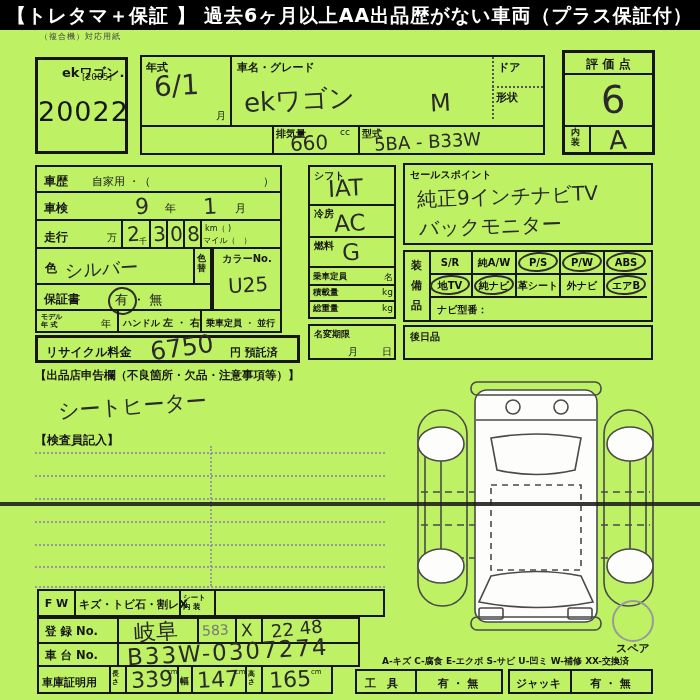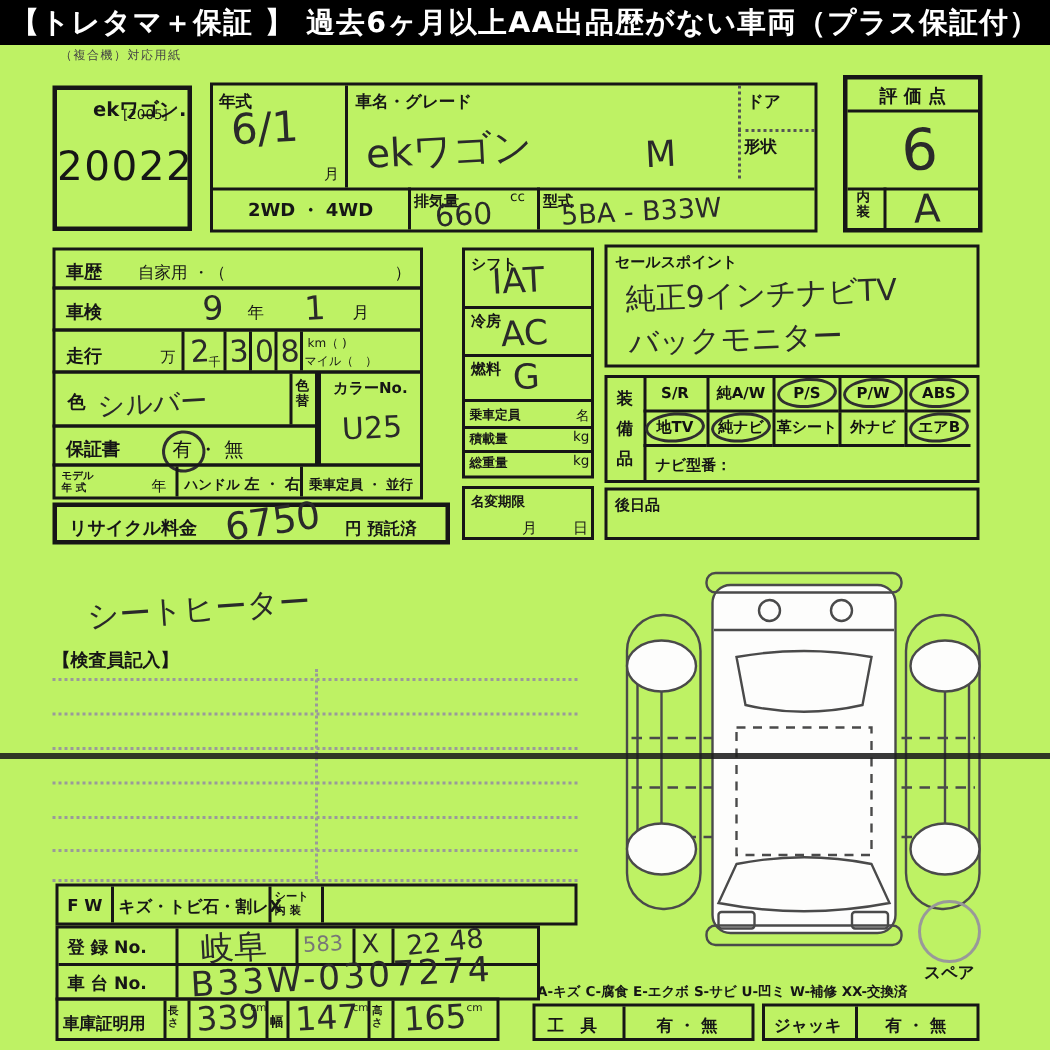--- a/index.html
+++ b/index.html
@@ -52,21 +52,20 @@
     <div class="dotv" style="left:350px;top:0;height:62px;"></div>
     <div class="doth" style="left:350px;top:29px;width:51px;"></div>
     <div class="lb" style="left:4px;top:3px;font-size:11px;">年式</div>
     <div class="hw" style="left:12px;top:12px;font-size:28px;">6/1</div>
     <div class="tx" style="left:74px;top:52px;font-size:10px;">月</div>
     <div class="lb" style="left:95px;top:3px;font-size:11px;">車名・グレード</div>
     <div class="hw" style="left:102px;top:26px;font-size:26px;">ekワゴン</div>
     <div class="hw" style="left:288px;top:32px;font-size:24px;">M</div>
     <div class="lb" style="left:356px;top:3px;font-size:11px;">ドア</div>
     <div class="lb" style="left:354px;top:33px;font-size:11px;">形状</div>
-    <div class="lb" style="left:0;top:75px;width:130px;text-align:center;font-size:12px;">2WD ・ 4WD</div>
     <div class="lb" style="left:134px;top:70px;font-size:10px;">排気量</div>
     <div class="tx" style="left:198px;top:70px;font-size:9px;">cc</div>
     <div class="hw" style="left:148px;top:74px;font-size:20px;">660</div>
     <div class="lb" style="left:220px;top:70px;font-size:10px;">型式</div>
     <div class="hw" style="left:232px;top:74px;font-size:18px;">5BA - B33W</div>
   </div>
 
   <div class="bx bx3" style="left:562px;top:50px;width:93px;height:105px;">
     <div class="lb" style="left:0;top:3px;width:100%;text-align:center;font-size:12px;">評 価 点</div>
     <div class="hln" style="left:0;top:20px;width:87px;"></div>
@@ -141,20 +140,21 @@
     <div class="vln" style="left:163px;top:0;height:20px;"></div>
     <div class="lb" style="left:169px;top:6px;font-size:9px;">乗車定員 ・ 並行</div>
   </div>
 
   <div class="bx bx3" style="left:35px;top:335px;width:265px;height:28px;">
     <div class="lb" style="left:8px;top:6px;font-size:12px;">リサイクル料金</div>
     <div class="hw" style="left:112px;top:-5px;font-size:25px;transform:rotate(-8deg);">6750</div>
     <div class="lb" style="left:192px;top:7px;font-size:11px;">円 預託済</div>
   </div>
 
+  <div class="lb" style="left:35px;top:368px;font-size:11.5px;">【出品店申告欄（不良箇所・欠品・注意事項等）】</div>
   <div class="hw" style="left:58px;top:392px;font-size:21px;transform:rotate(-4deg);">シートヒーター</div>
 
   <div class="bx" style="left:308px;top:165px;width:88px;height:103px;">
     <div class="lb" style="left:4px;top:2px;font-size:10px;">シフト</div>
     <div class="hw" style="left:18px;top:8px;font-size:23px;">IAT</div>
     <div class="hln" style="left:0;top:37px;width:84px;"></div>
     <div class="lb" style="left:4px;top:40px;font-size:10px;">冷房</div>
     <div class="hw" style="left:24px;top:43px;font-size:23px;">AC</div>
     <div class="hln" style="left:0;top:69px;width:84px;"></div>
     <div class="lb" style="left:4px;top:72px;font-size:10px;">燃料</div>
@@ -297,21 +297,21 @@
     <div class="hw" style="left:158px;top:0;font-size:22px;">147</div>
     <div class="tx" style="left:196px;top:1px;font-size:7px;">cm</div>
     <div class="vln" style="left:206px;top:0;height:25px;"></div>
     <div class="lb pre" style="left:209px;top:3px;font-size:7px;">高
 さ</div>
     <div class="vln" style="left:222px;top:0;height:25px;"></div>
     <div class="hw" style="left:230px;top:0;font-size:22px;">165</div>
     <div class="tx" style="left:272px;top:1px;font-size:7px;">cm</div>
   </div>
 
-  <div class="lb" style="left:358px;top:655px;font-size:9px;">A-キズ C-腐食 E-エクボ S-サビ U-凹ミ W-補修 XX-交換済</div>
+  <div class="lb" style="left:358px;top:655px;font-size:9px;padding-left:24px;">A-キズ C-腐食 E-エクボ S-サビ U-凹ミ W-補修 XX-交換済</div>
 
   <div class="bx" style="left:355px;top:669px;width:148px;height:25px;">
     <div class="lb" style="left:8px;top:5px;font-size:11px;">工　具</div>
     <div class="vln" style="left:58px;top:0;height:21px;"></div>
     <div class="lb" style="left:58px;top:5px;width:86px;text-align:center;font-size:11px;">有 ・ 無</div>
   </div>
   <div class="bx" style="left:508px;top:669px;width:145px;height:25px;">
     <div class="lb" style="left:6px;top:5px;font-size:11px;">ジャッキ</div>
     <div class="vln" style="left:60px;top:0;height:21px;"></div>
     <div class="lb" style="left:60px;top:5px;width:81px;text-align:center;font-size:11px;">有 ・ 無</div>

